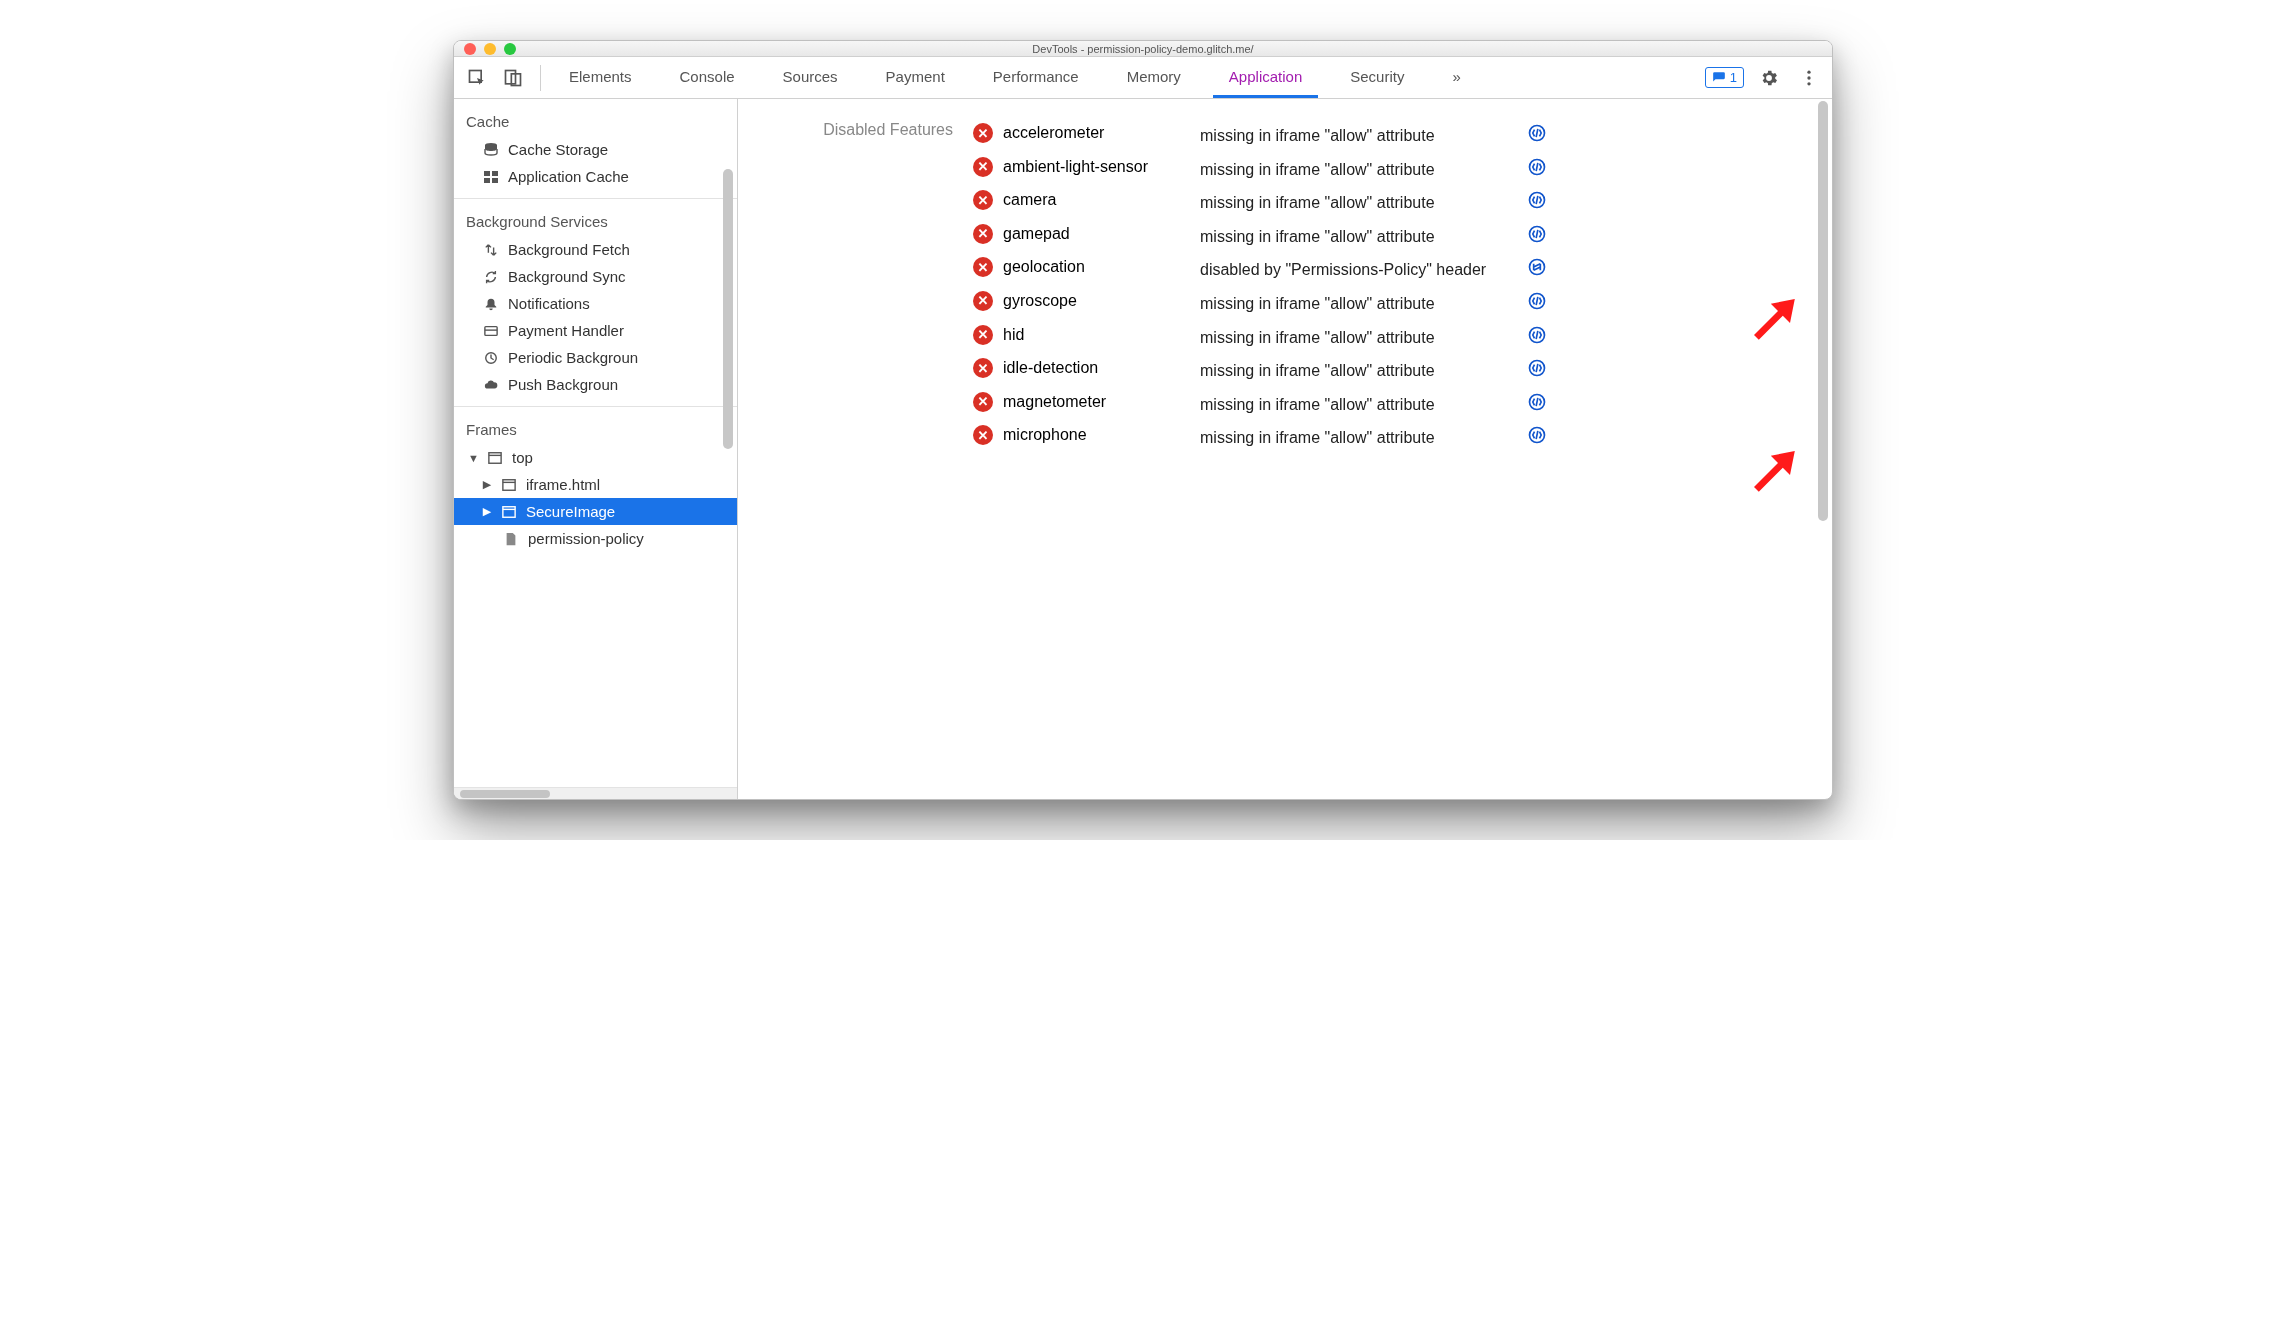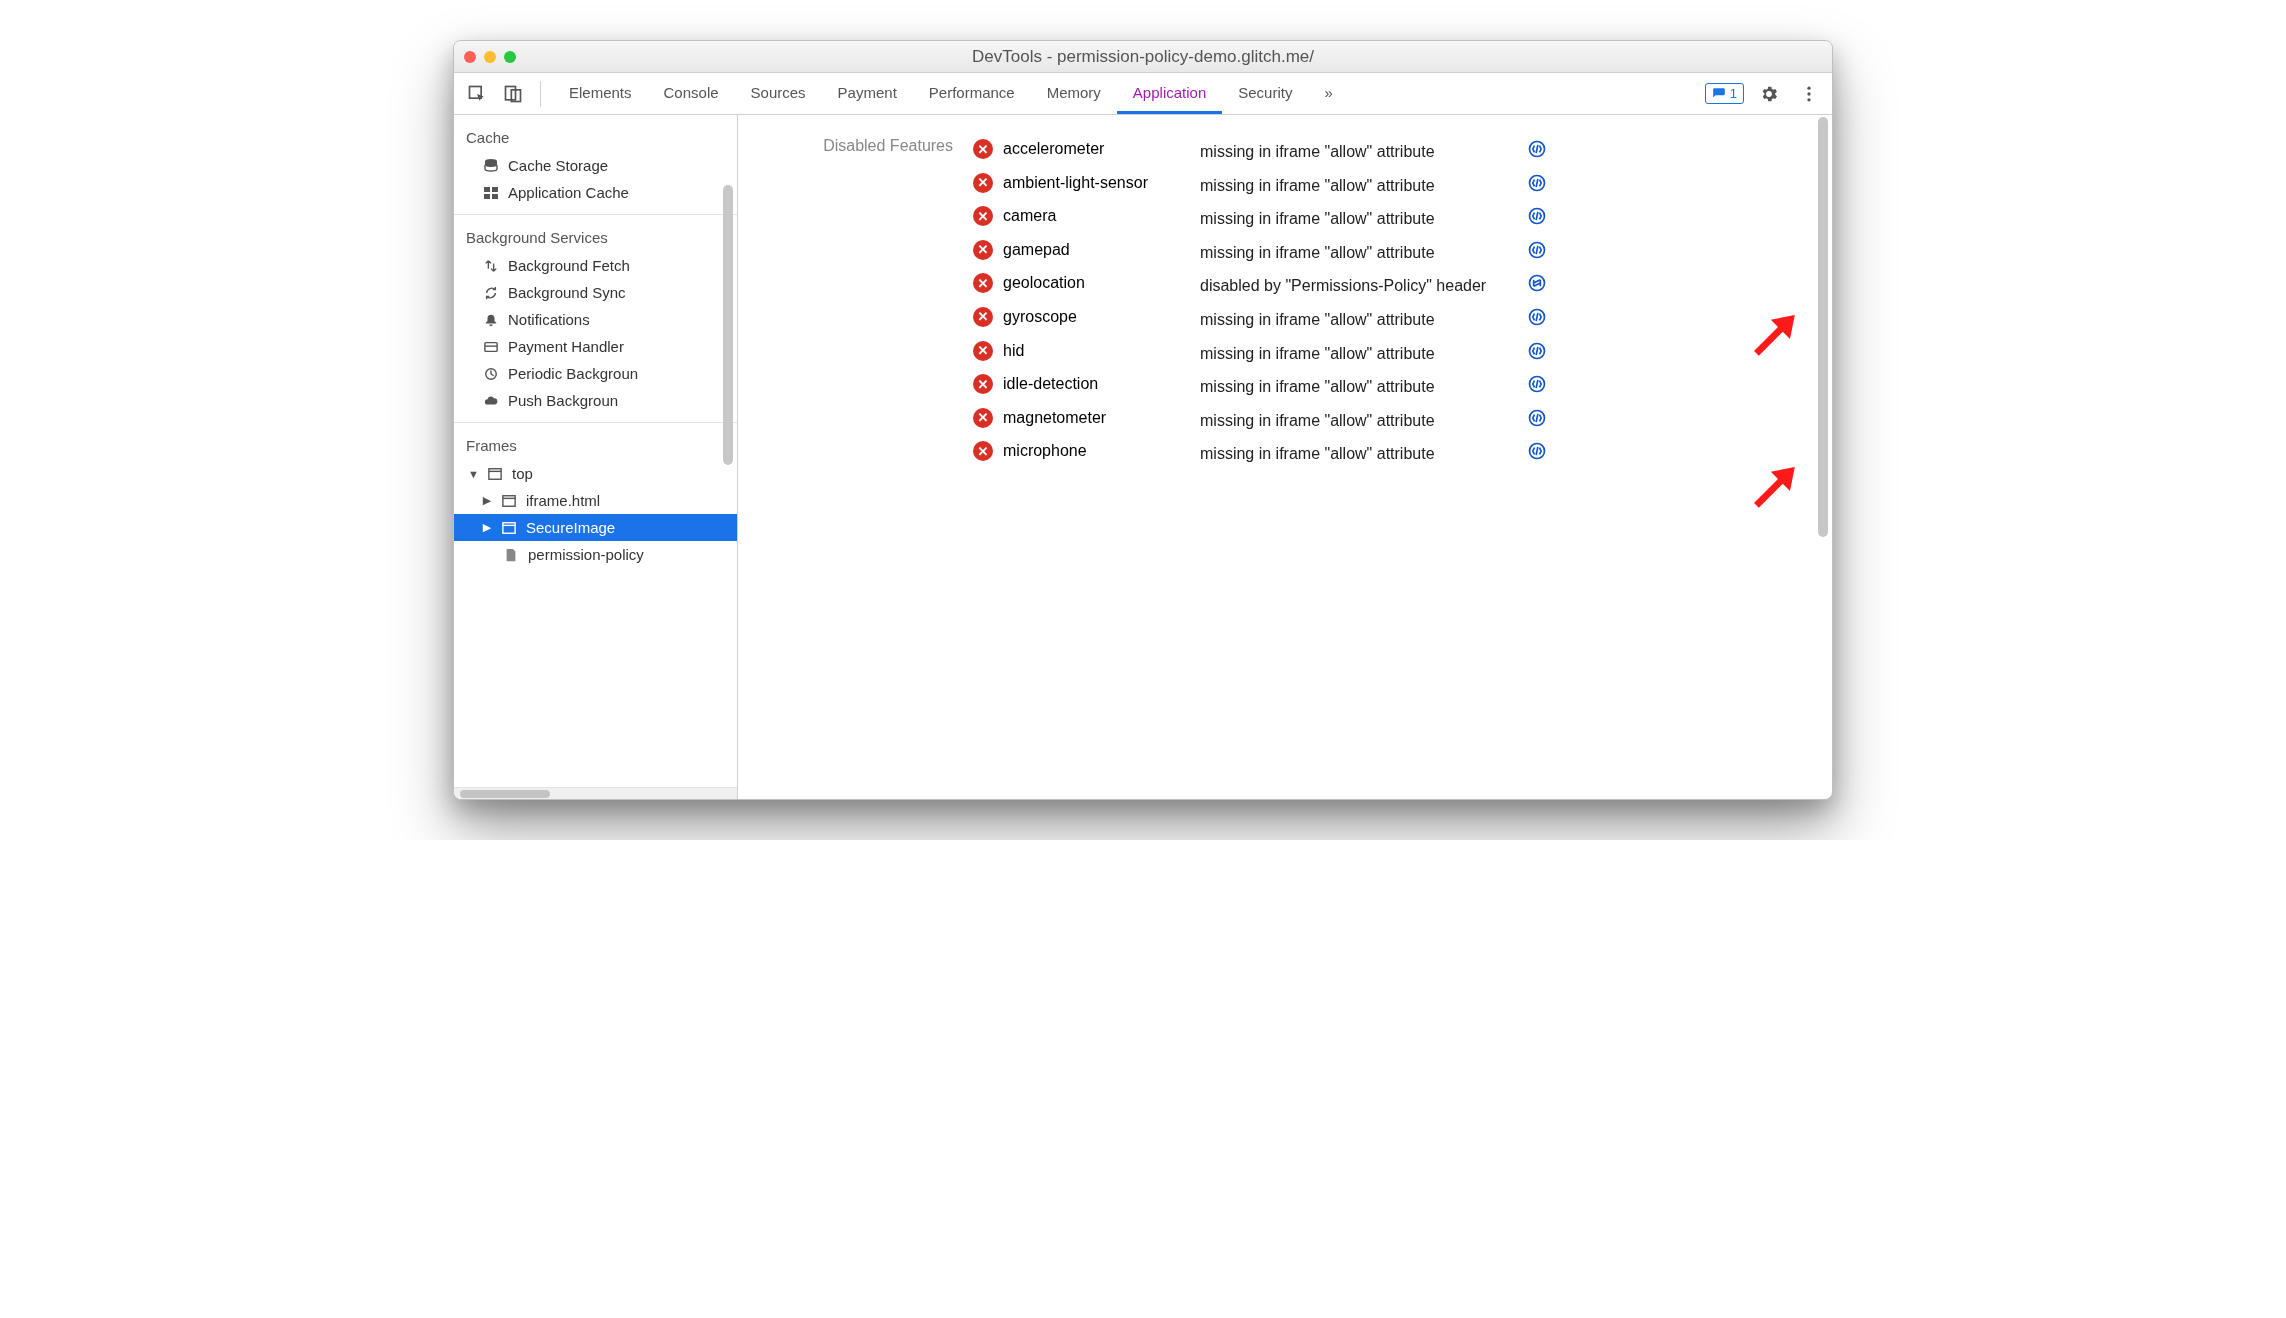--- a/index.html
+++ b/index.html
@@ -13,48 +13,48 @@
     border-radius: 8px;
     box-shadow: 0 30px 60px rgba(0,0,0,0.35), 0 10px 25px rgba(0,0,0,0.25);
     background: #fff;
     display: flex;
     flex-direction: column;
     overflow: hidden;
     position: relative;
   }
 
   .titlebar {
-    height: 32px;
+    height: 16px;
     background: linear-gradient(#f6f6f6,#e8e8e8);
     border-bottom: 1px solid #cfcfcf;
     display: flex;
     align-items: center;
     padding: 0 10px;
     color: #444;
-    font-size: 17px;
+    font-size: 11px;
     position: relative;
   }
   .traffic { display: flex; gap: 8px; }
   .tl { width: 12px; height: 12px; border-radius: 50%; }
   .tl.red{background:#ff5f57} .tl.yellow{background:#febc2e} .tl.green{background:#28c840}
   .title-text { position:absolute; left:0; right:0; text-align:center; pointer-events:none; color:#555; }
 
   .toolbar {
     height: 42px;
     border-bottom: 1px solid #d0d0d0;
     display: flex;
     align-items: center;
     padding: 0 8px;
     gap: 6px;
     font-size: 15px;
     color: #555;
   }
   .toolbar .tbtn { width: 30px; height: 30px; display:flex; align-items:center; justify-content:center; color:#555; }
   .toolbar .divider { width:1px; height:26px; background:#d0d0d0; margin:0 6px; }
-  .tabs { display:flex; gap: 0; flex:1; }
+  .tabs { display:flex; gap: 16px; flex:1; }
   .tab { padding: 10px 16px; cursor:pointer; color:#555; }
   .tab.active { color:#a21caf; border-bottom: 3px solid #1a73e8; margin-bottom:-1px; }
   .toolbar .right { display:flex; align-items:center; gap:10px; margin-left:auto; }
   .feedback { border:1px solid #1a73e8; color:#1a73e8; border-radius:3px; padding:2px 6px; display:flex; align-items:center; gap:4px; font-size:13px; }
 
   .body { flex:1; display:flex; overflow:hidden; }
   .sidebar {
     width: 284px; border-right:1px solid #d0d0d0; overflow:hidden; font-size:15px; color:#333;
     position:relative; display:flex; flex-direction:column;
   }

